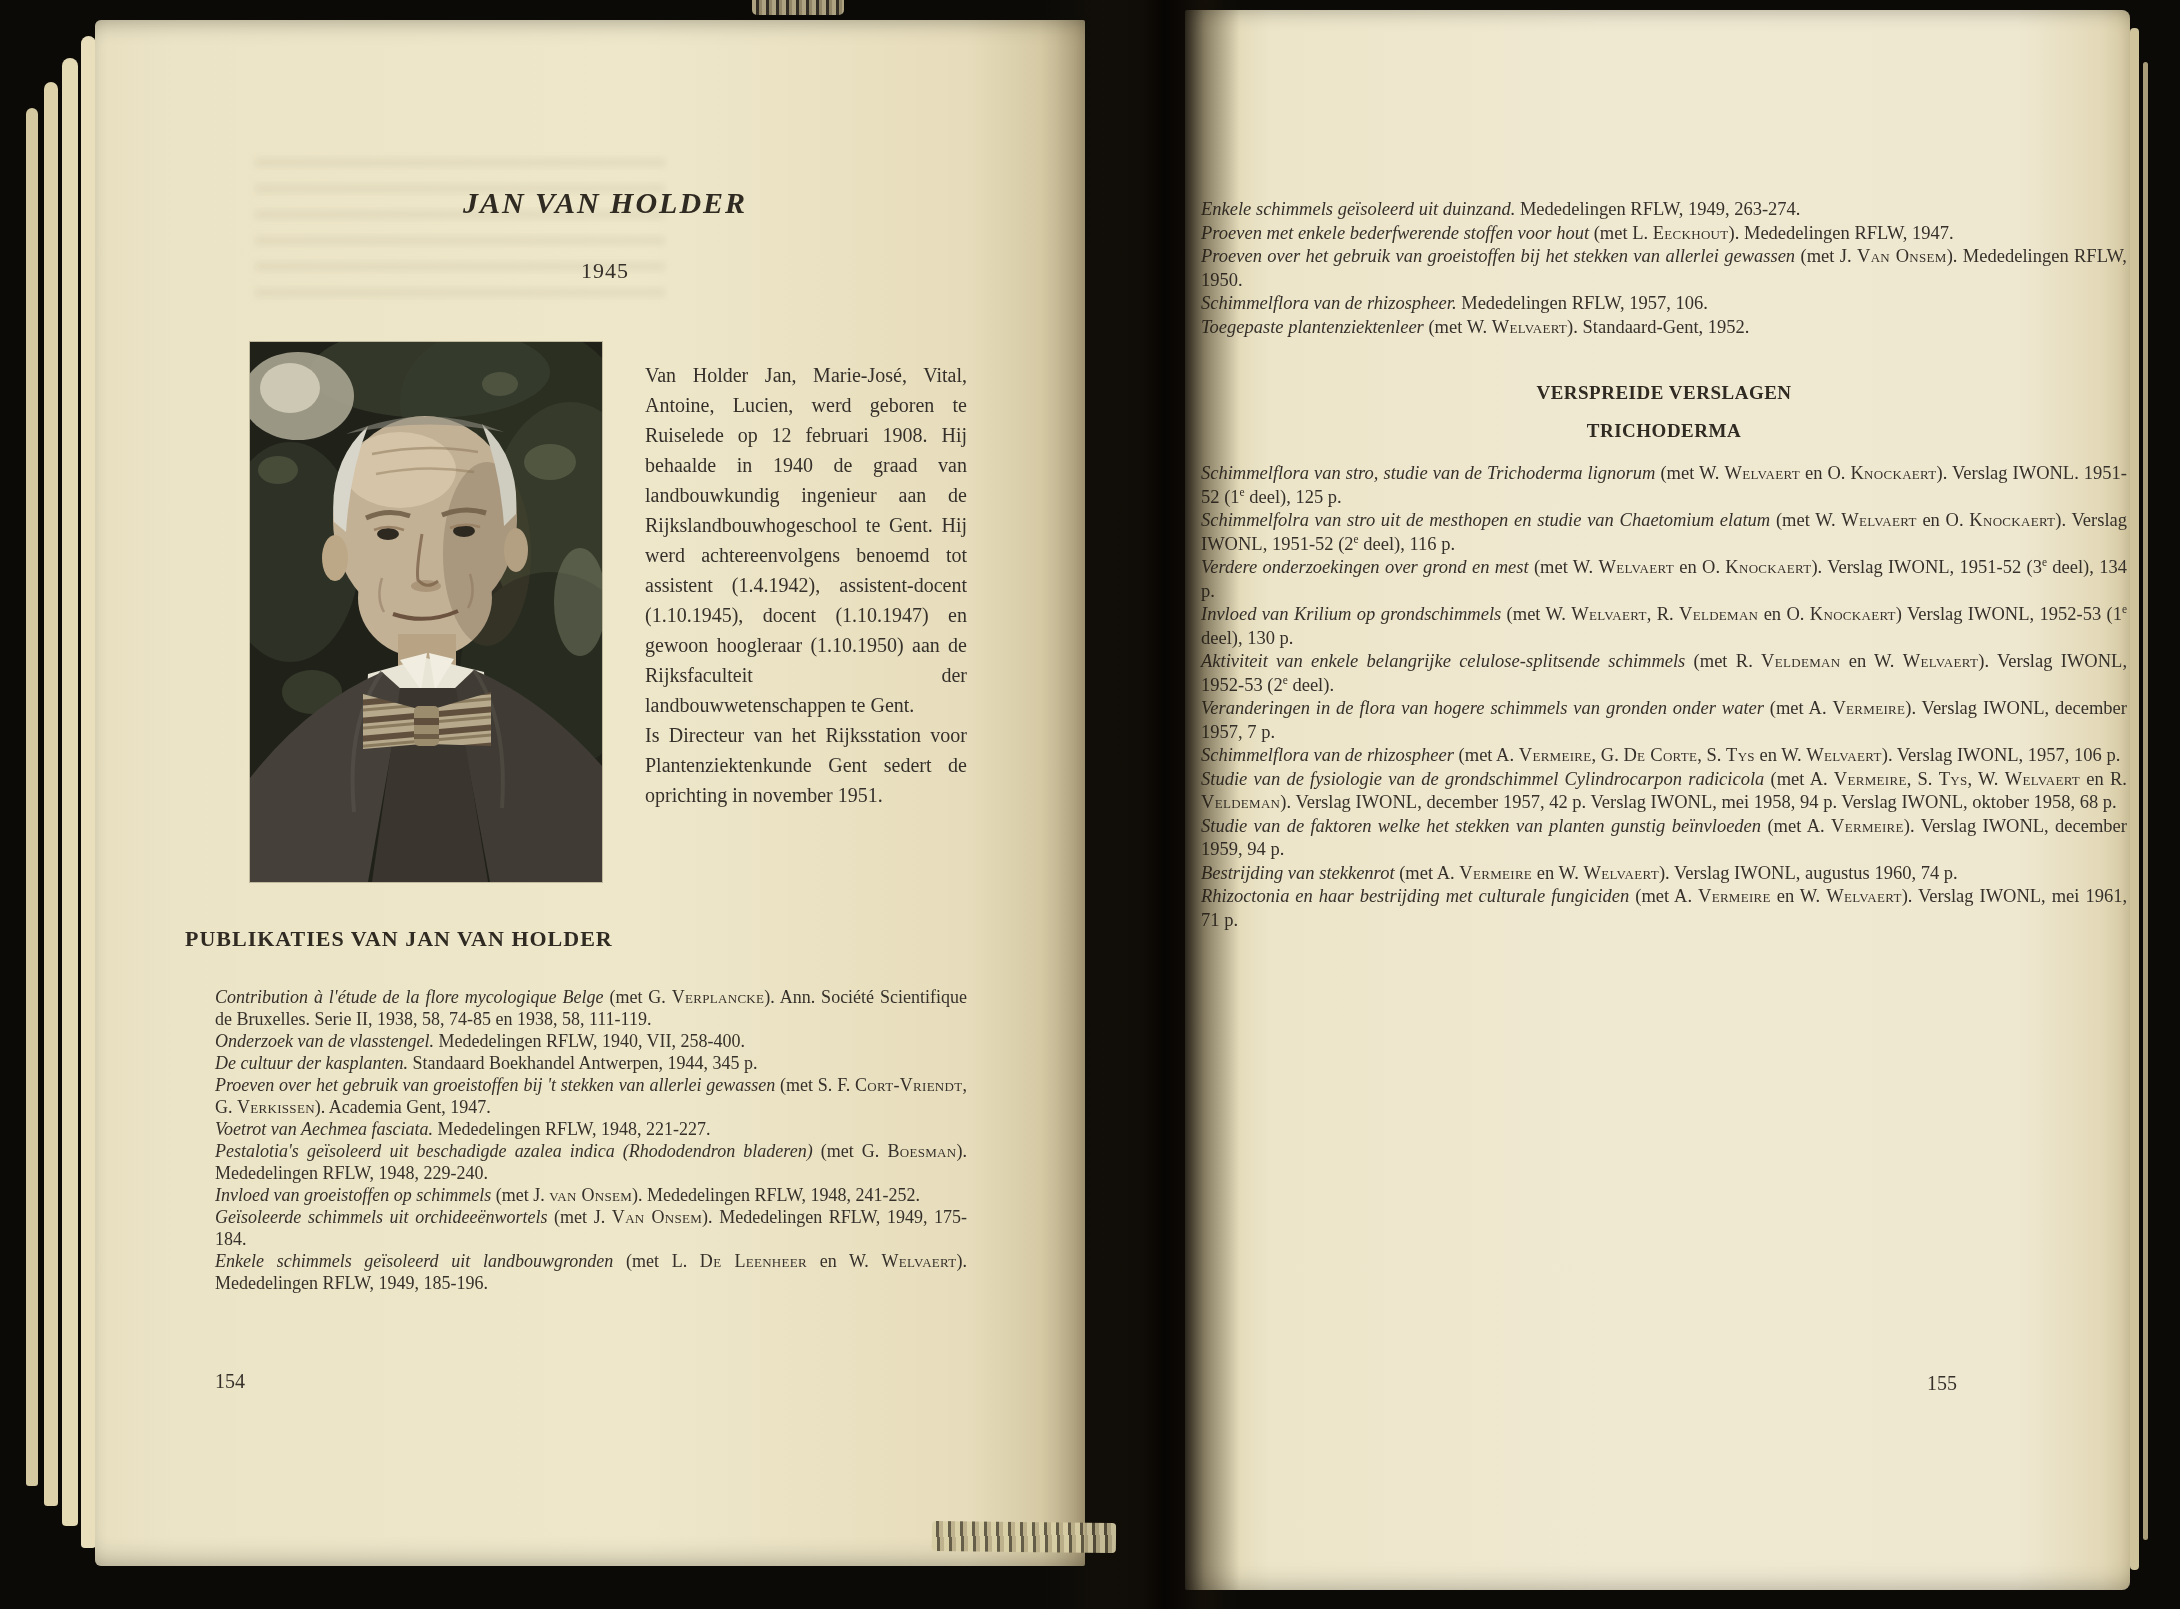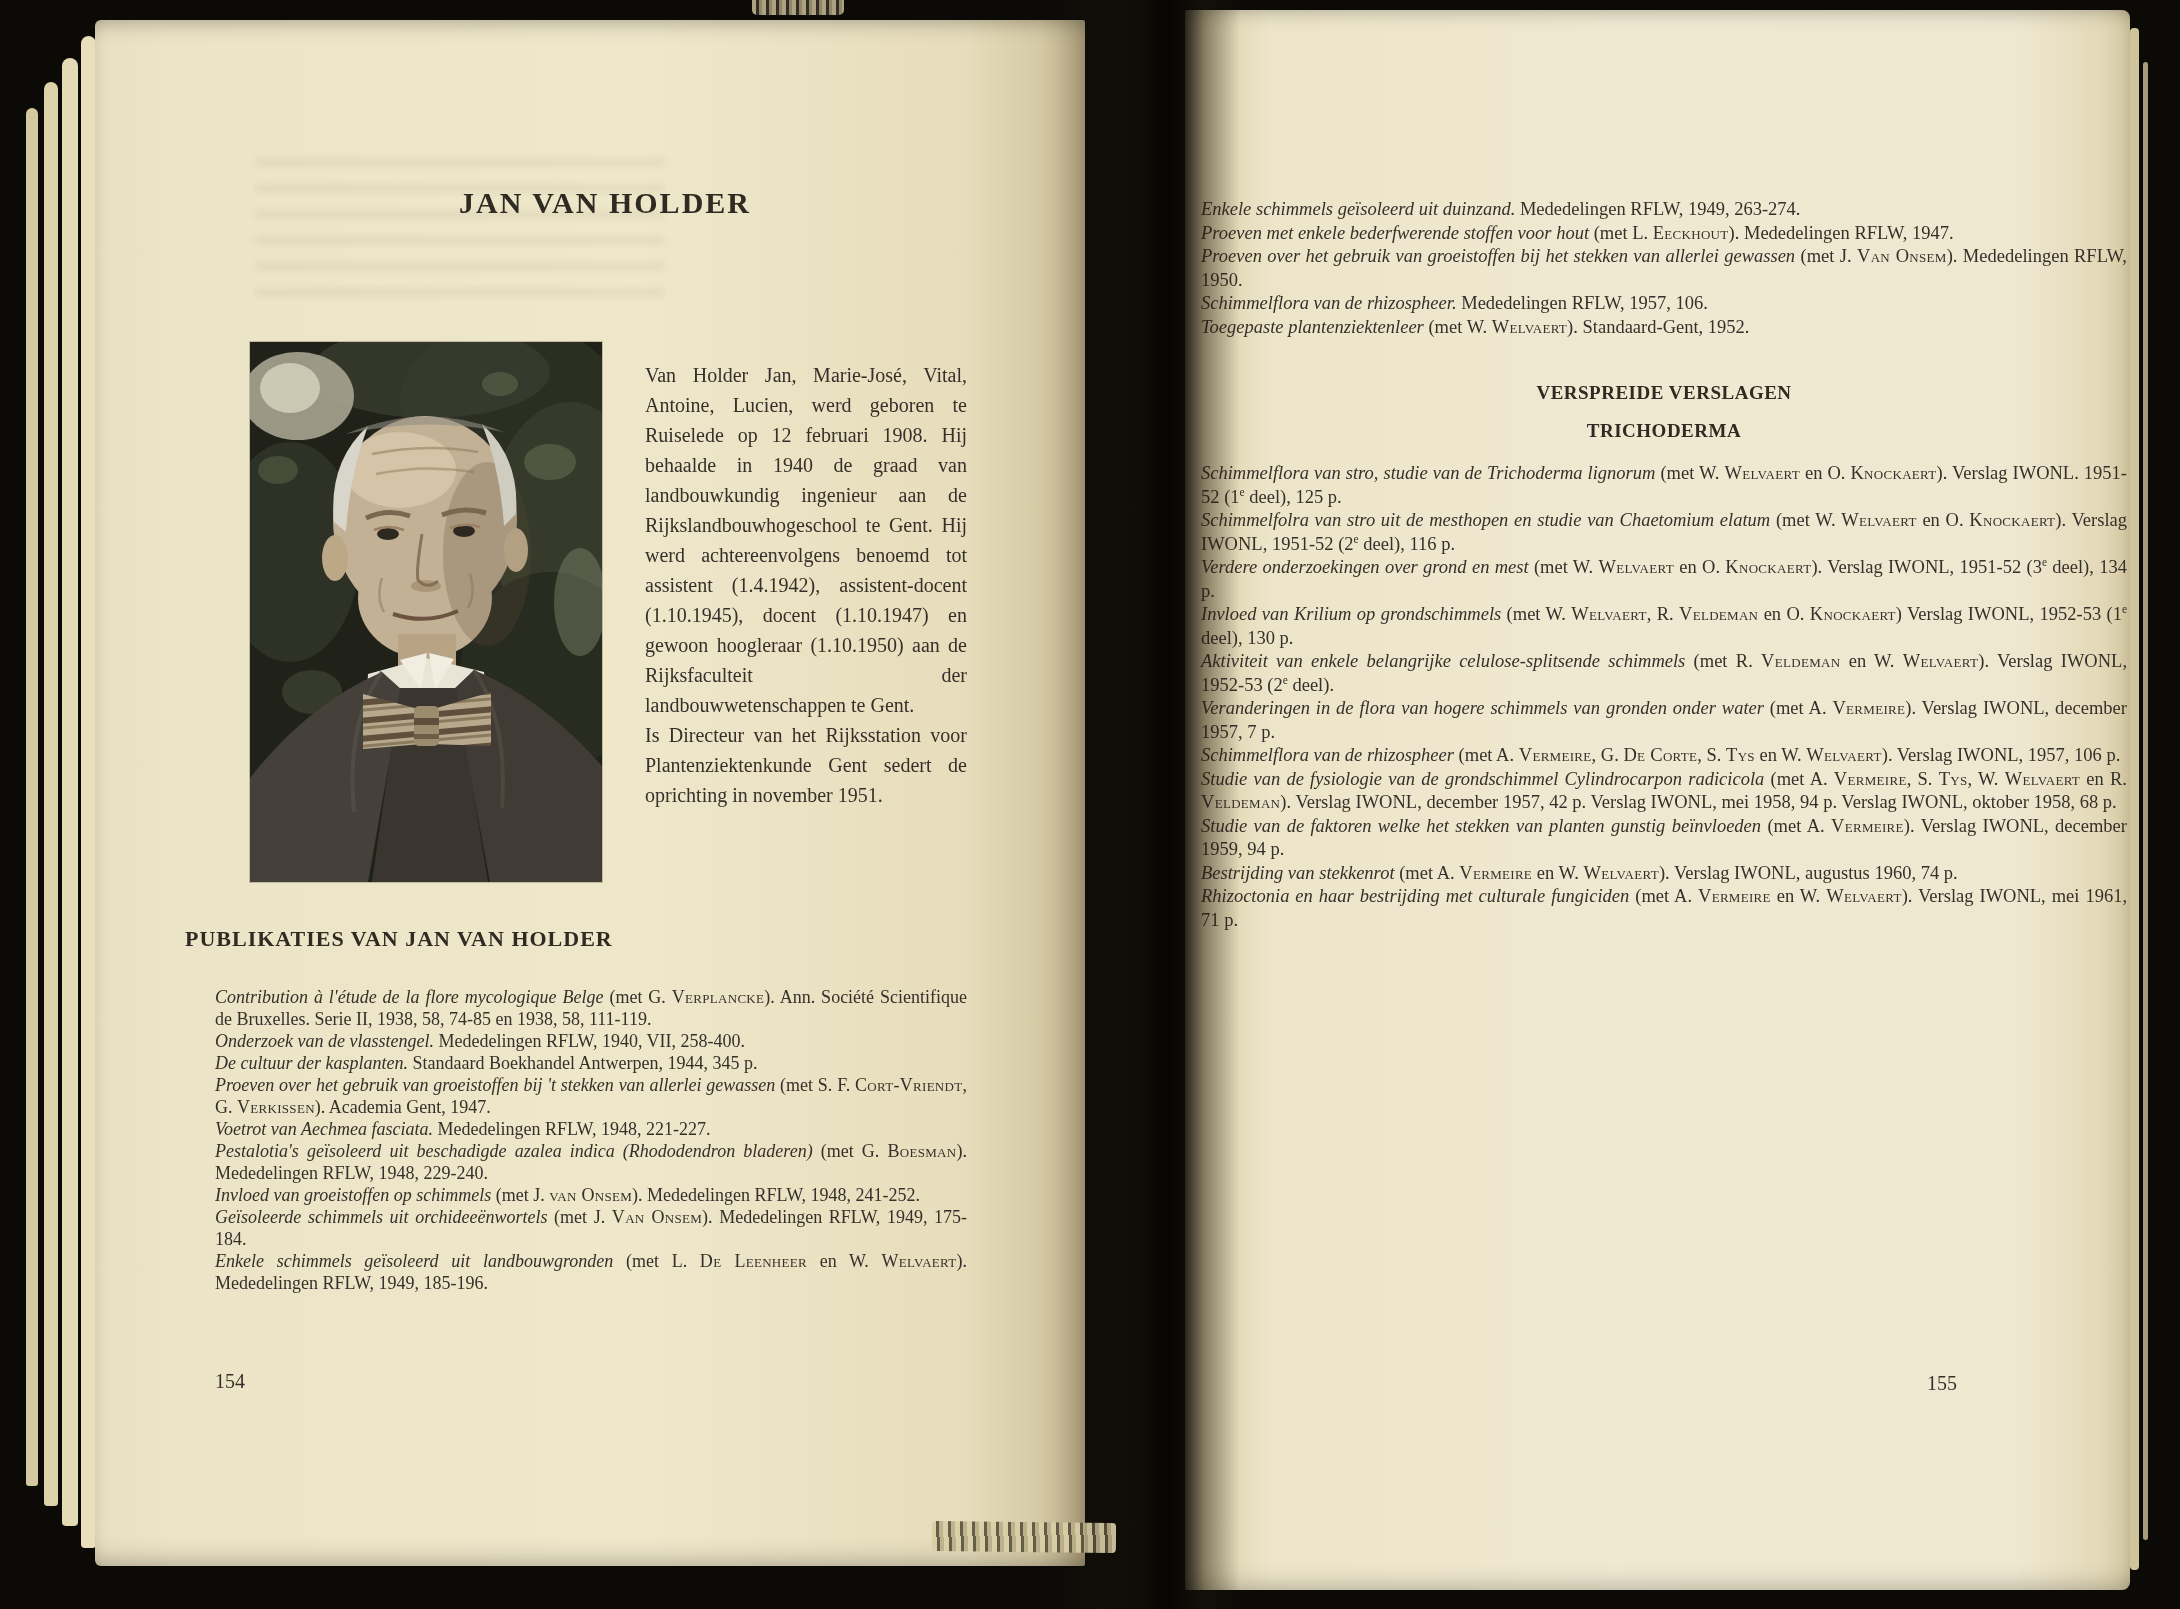--- a/index.html
+++ b/index.html
@@ -47,21 +47,21 @@
   }
   
   .ghost-lines{
     left:160px;top:138px;width:410px;height:140px;
     background:repeating-linear-gradient(180deg,rgba(110,95,60,.07) 0 9px,rgba(110,95,60,0) 9px 26px);
     filter:blur(3px);
   }
   
   .pg-title{
     left:180px;top:166px;width:660px;text-align:center;
-    font-size:30px;font-weight:bold;letter-spacing:2px;color:#2f2a22;
+    font-size:30px;font-weight:bold;letter-spacing:2px;color:#2f2a22;font-style:italic;
   }
   .pg-year{left:180px;top:238px;width:660px;text-align:center;font-size:22px;letter-spacing:1px;}
   .portrait{left:155px;top:322px;width:352px;height:540px;box-shadow:0 0 0 1px rgba(60,50,30,.25);}
   .bio{left:550px;top:340px;width:322px;font-size:20px;line-height:30px;text-align:justify;}
   .bio p{margin:0;}
   .pub-heading{
     left:90px;top:906px;width:740px;text-align:left;
     font-size:22px;letter-spacing:1px;font-weight:bold;color:#2f2a22;
   }
   .pub-list-left{left:120px;top:966px;width:752px;font-size:18px;line-height:22px;text-align:justify;}
@@ -87,20 +87,21 @@
 <div class="stack-strip s3"></div>
 <div class="stack-strip s4"></div>
 
 <div class="stack-strip e1"></div>
 <div class="stack-strip e2"></div>
 
 <div class="page page-left">
   <div class="abs ghost-lines"></div>
 
   <div class="abs pg-title">JAN VAN HOLDER</div>
+  <div class="abs pg-year">1945</div>
 
   <svg class="abs portrait" viewBox="0 0 352 540" xmlns="http://www.w3.org/2000/svg">
     <defs>
       <pattern id="bt" width="10" height="18" patternUnits="userSpaceOnUse" patternTransform="rotate(-5)">
         <rect width="10" height="18" fill="#b7a98c"></rect>
         <rect y="6" width="10" height="6" fill="#5f4f3c"></rect>
         <rect y="15" width="10" height="3" fill="#8a7a5e"></rect>
       </pattern>
     </defs>
     <rect width="352" height="540" fill="#20221a"></rect>

